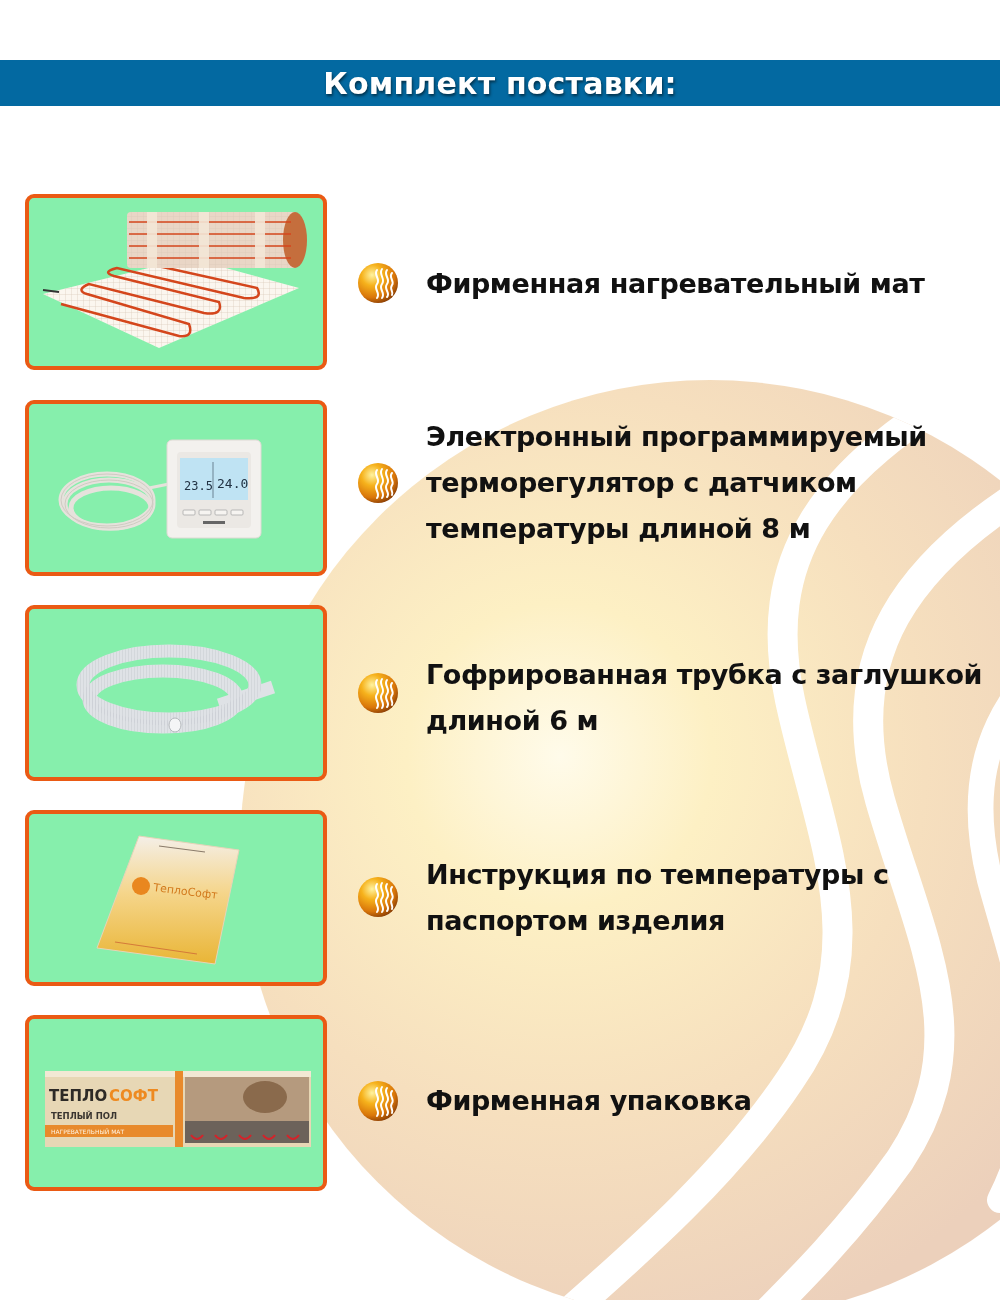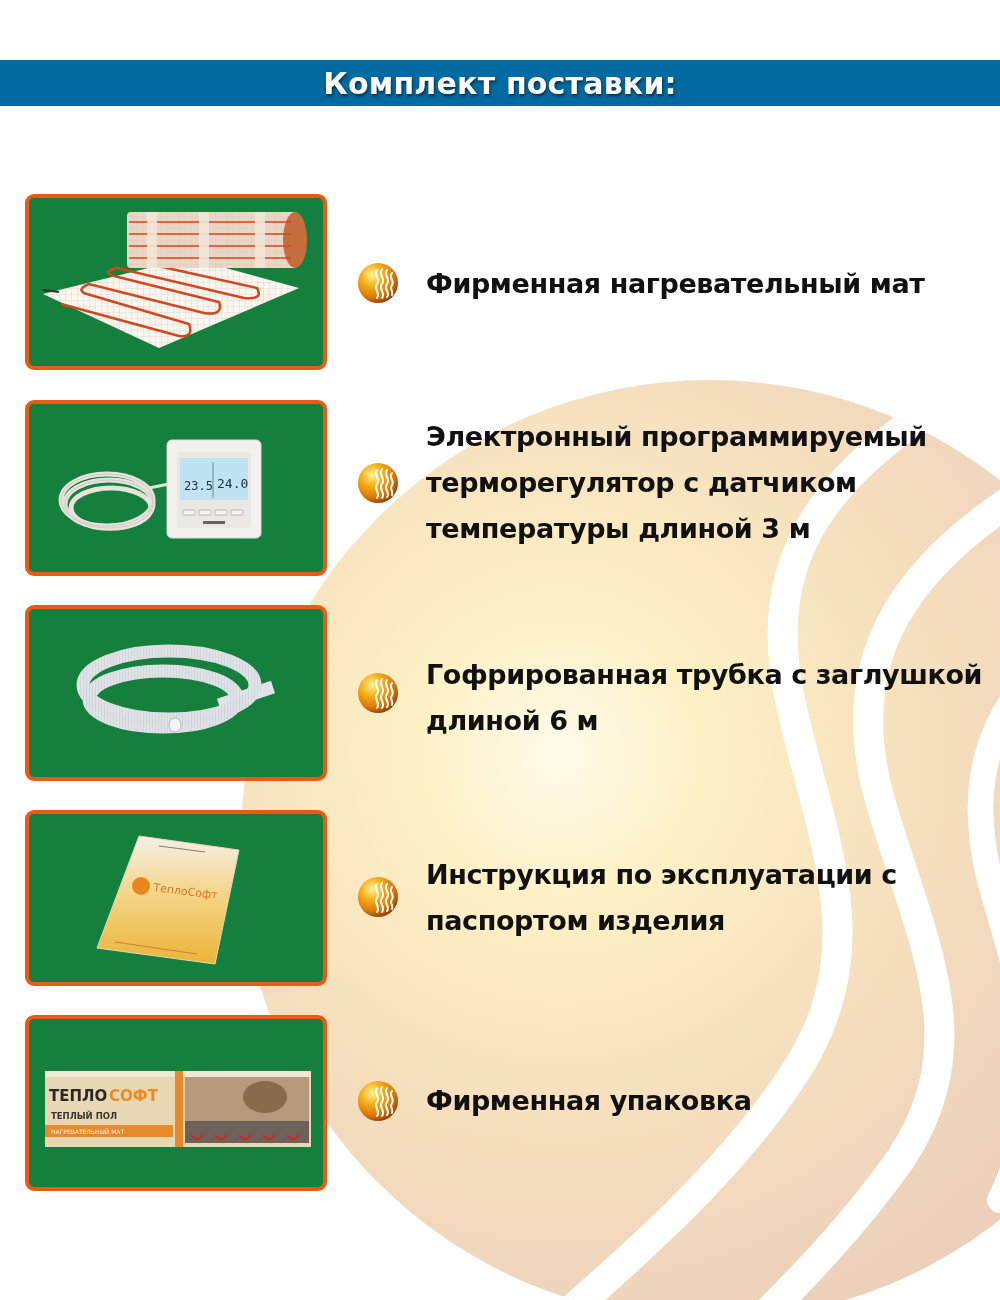--- a/index.html
+++ b/index.html
@@ -15,21 +15,21 @@
   }
   .banner-title {
     color: #ffffff; font-family: "DejaVu Sans", sans-serif; font-weight: bold;
     font-size: 30px; letter-spacing: 0.2px;
     text-shadow: 1px 2px 3px rgba(0,0,0,0.55);
   }
 
   .item-card {
     position: absolute; left: 25px; width: 302px; height: 176px;
     border: 4px solid #ea5a14; border-radius: 9px;
-    background: #15803d; z-index: 2; overflow: hidden;
+    background: #86efac; z-index: 2; overflow: hidden;
   }
   .item-card svg { position: absolute; left: 0; top: 0; }
 
   .bullet {
     position: absolute; left: 357px; width: 42px; height: 42px; z-index: 3;
   }
 
   .item-text {
     position: absolute; left: 426px; width: 570px; z-index: 3;
     font-family: "DejaVu Sans", sans-serif; font-weight: bold; font-size: 27px;
@@ -209,16 +209,16 @@
     <use href="#logoBall"></use>
   </svg>
 <svg class="bullet" style="top:876px">
     <use href="#logoBall"></use>
   </svg>
 <svg class="bullet" style="top:1080px">
     <use href="#logoBall"></use>
   </svg>
 
 <div class="item-text" style="top:261px">Фирменная нагревательный мат</div>
-<div class="item-text" style="top:414px; width:540px">Электронный программируемый терморегулятор с датчиком температуры длиной 3 м</div>
+<div class="item-text" style="top:414px; width:540px">Электронный программируемый терморегулятор с датчиком температуры длиной 8 м</div>
 <div class="item-text" style="top:652px; width:570px">Гофрированная трубка  с заглушкой длиной 6 м</div>
-<div class="item-text" style="top:852px; width:500px">Инструкция по эксплуатации с паспортом изделия</div>
+<div class="item-text" style="top:852px; width:500px">Инструкция по температуры с паспортом изделия</div>
 <div class="item-text" style="top:1078px">Фирменная упаковка</div>
 
 </body></html>

